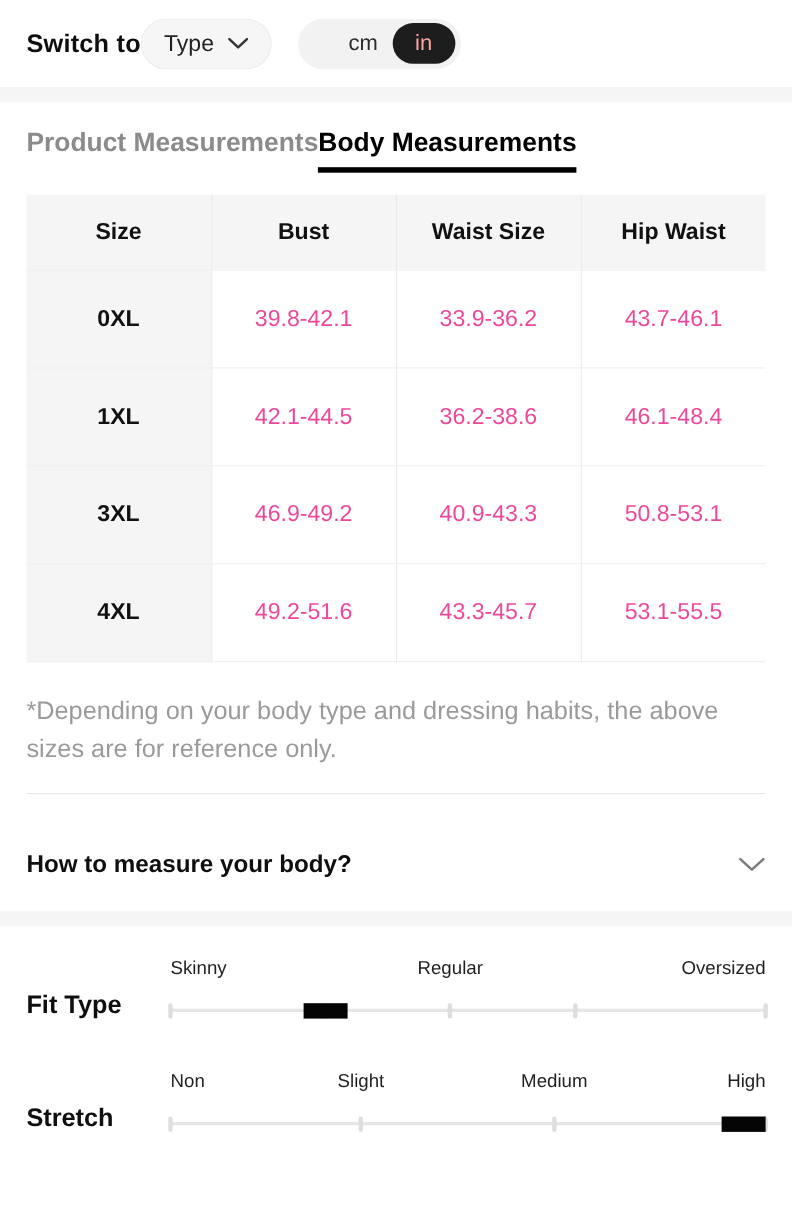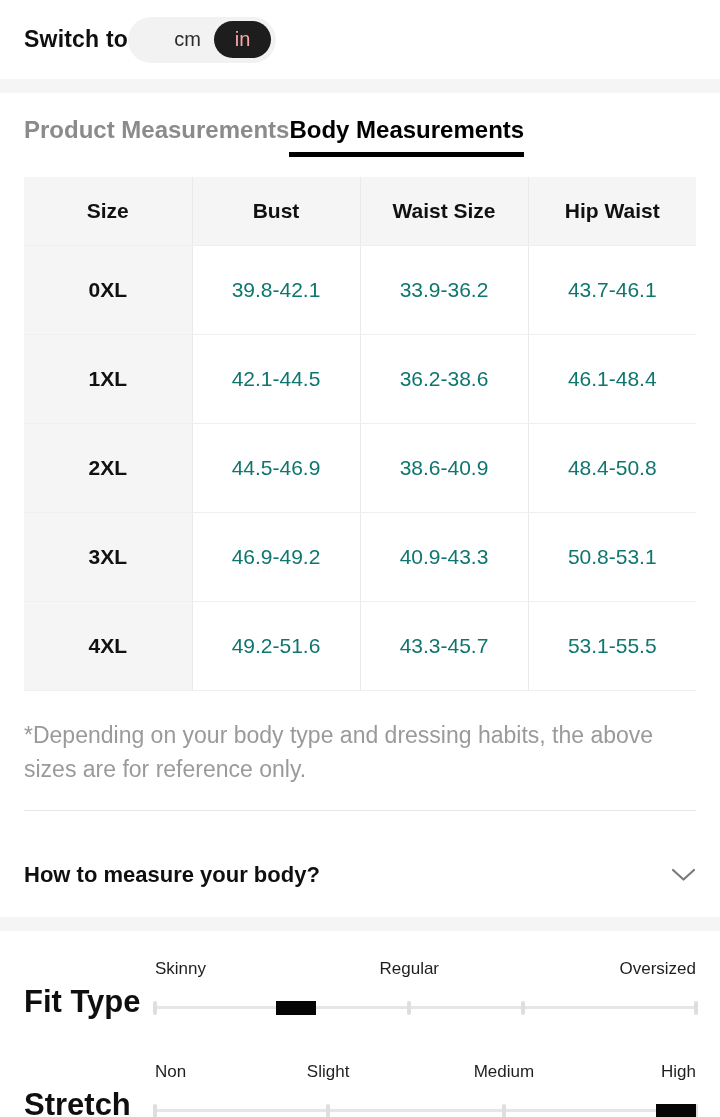--- a/index.html
+++ b/index.html
@@ -37,48 +37,54 @@
   
   table.size-table{width:100%;border-collapse:collapse;margin-top:20px;table-layout:fixed;}
   .size-table th,.size-table td{
     text-align:center;vertical-align:middle;font-size:21px;
     border-right:1px solid #eaeaea;border-bottom:1px solid #efefef;
   }
   .size-table th:last-child,.size-table td:last-child{border-right:none;}
   .size-table thead tr{height:68px;}
   .size-table tbody tr{height:89px;}
   .size-table th{background:#f5f5f6;font-weight:700;color:#111;}
-  .size-table td{color:#0f766e;background:#fff;font-weight:400;}
+  .size-table td{color:#ec4899;background:#fff;font-weight:400;}
   .size-table td.size-col{background:#f5f5f6;font-weight:700;color:#111;}
 
   
   .footnote{margin-top:27px;font-size:23px;line-height:34px;color:#9a9a9a;max-width:656px;}
   .divider{border-top:1px solid #e7e7e7;margin-top:24px;}
   .how-to{display:flex;align-items:center;justify-content:space-between;
           padding:27px 0 29px;cursor:pointer;margin-top:24px;}
   .how-to-label{font-size:22px;font-weight:700;color:#0f0f0f;}
 
   
   .fit-sections{padding:28px 24px 20px;}
   .measure-section{display:grid;grid-template-columns:131px 1fr;align-items:end;}
   .measure-section + .measure-section{margin-top:46px;}
-  .section-label{font-size:31px;font-weight:700;color:#0f0f0f;line-height:28px;}
+  .section-label{font-size:23px;font-weight:700;color:#0f0f0f;line-height:28px;}
   .slider-labels{position:relative;height:26px;margin-bottom:15px;font-size:17px;color:#1f1f1f;}
   .slider-labels span{position:absolute;top:0;white-space:nowrap;}
   .slider-track{position:relative;height:16px;}
   .track-line{position:absolute;left:0;right:0;top:50%;height:3px;margin-top:-1.5px;background:#e6e6e6;}
   .tick{position:absolute;top:1px;width:4px;height:14px;background:#dedede;border-radius:2px;transform:translateX(-50%);}
   .indicator{position:absolute;top:1px;width:40px;height:14px;background:#050505;}
 </style>
 </head>
 <body>
 
 <div class="topbar">
   <div class="switch-to">Switch to</div>
   <div class="top-controls">
+    <button class="type-pill">
+      <span>Type</span>
+      <svg width="19" height="11" viewBox="0 0 19 11">
+        <polyline points="1.5,1.5 9.5,9 17.5,1.5" fill="none" stroke="#333" stroke-width="2.2" stroke-linecap="round" stroke-linejoin="round"></polyline>
+      </svg>
+    </button>
     <div class="unit-toggle">
       <span class="unit-cm">cm</span>
       <span class="unit-in">in</span>
     </div>
   </div>
 </div>
 
 <div class="band"></div>
 
 <div class="content">
@@ -102,26 +108,20 @@
           <td class="size-col">0XL</td>
           <td>39.8-42.1</td>
           <td>33.9-36.2</td>
           <td>43.7-46.1</td>
         </tr>
         <tr>
           <td class="size-col">1XL</td>
           <td>42.1-44.5</td>
           <td>36.2-38.6</td>
           <td>46.1-48.4</td>
-        </tr>
-        <tr>
-          <td class="size-col">2XL</td>
-          <td>44.5-46.9</td>
-          <td>38.6-40.9</td>
-          <td>48.4-50.8</td>
         </tr>
         <tr>
           <td class="size-col">3XL</td>
           <td>46.9-49.2</td>
           <td>40.9-43.3</td>
           <td>50.8-53.1</td>
         </tr>
         <tr>
           <td class="size-col">4XL</td>
           <td>49.2-51.6</td>

